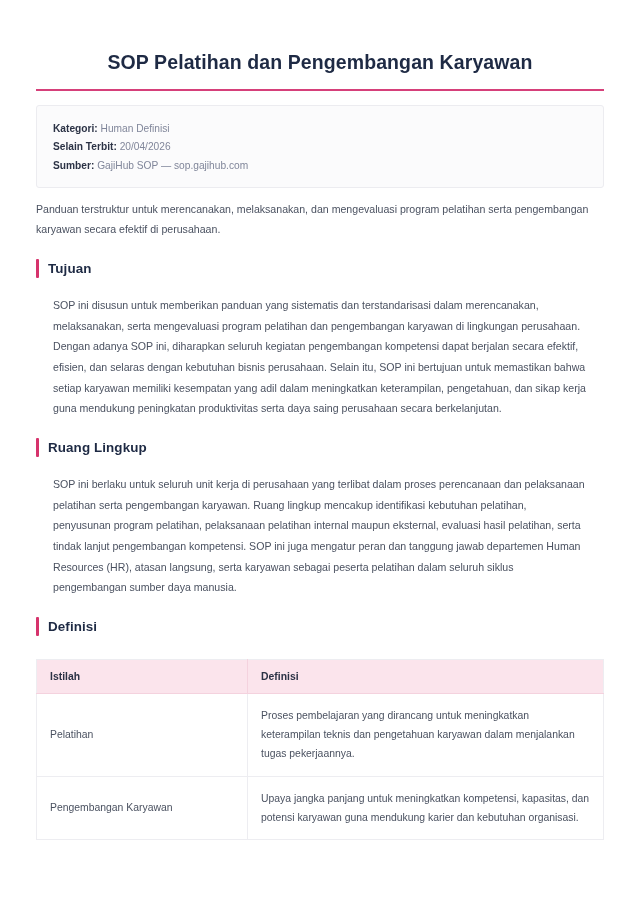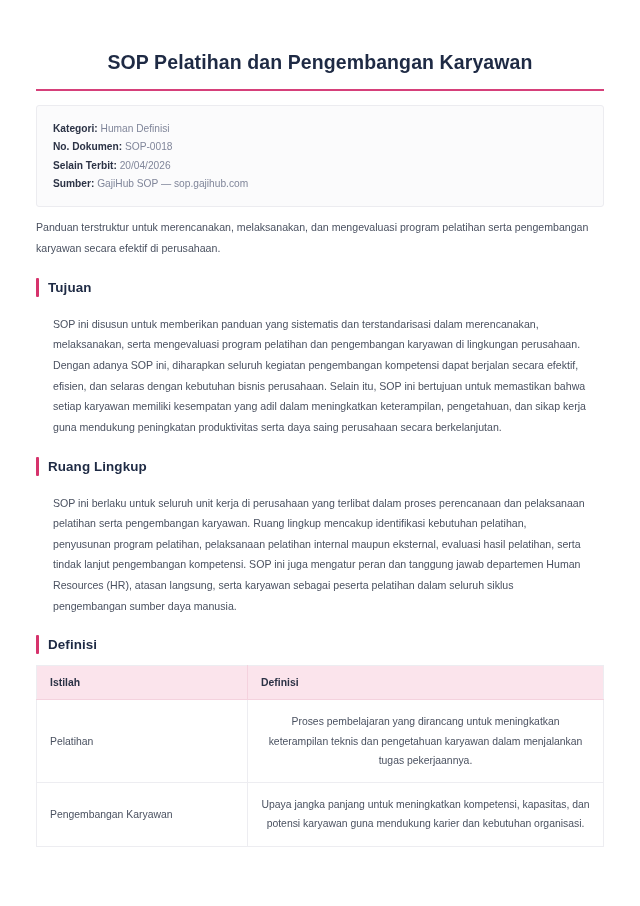--- a/index.html
+++ b/index.html
@@ -98,21 +98,21 @@
   }
   .section-body {
     font-size: 10.6px;
     line-height: 1.95;
     color: #4a5160;
     margin: 17px;
   }
 
   
   .def-table {
-    margin-top: 11px;
+    margin-top: 23px;
     width: 100%;
     border-collapse: collapse;
     table-layout: fixed;
     border: 1px solid #ededf1;
   }
   .def-table th {
     background: #fbe4ec;
     color: #2b3245;
     font-size: 10.4px;
     font-weight: bold;
@@ -127,38 +127,34 @@
     line-height: 1.85;
     color: #4a5160;
     padding: 12px 13px;
     border-right: 1px solid #ededf1;
     border-bottom: 1px solid #ededf1;
     vertical-align: middle;
   }
   .def-table td:last-child { border-right: none; }
   .def-table tr:last-child td { border-bottom: 1px solid #ededf1; }
   .col-term { width: 36%; }
-  .col-def  { width: 64%; text-align: center; }
+  .col-def  { width: 64%; }
 </style>
 </head>
 <body>
 
 <div class="page">
 
   <h1 class="doc-title">SOP Pelatihan dan Pengembangan Karyawan</h1>
   <hr class="title-rule">
 
   <div class="meta-box">
     <div class="meta-row">
       <span class="meta-label">Kategori:</span>
       <span class="meta-value">Human Definisi</span>
-    </div>
-    <div class="meta-row">
-      <span class="meta-label">No. Dokumen:</span>
-      <span class="meta-value">SOP-0018</span>
     </div>
     <div class="meta-row">
       <span class="meta-label">Selain Terbit:</span>
       <span class="meta-value">20/04/2026</span>
     </div>
     <div class="meta-row">
       <span class="meta-label">Sumber:</span>
       <span class="meta-value">GajiHub SOP — sop.gajihub.com</span>
     </div>
   </div>

